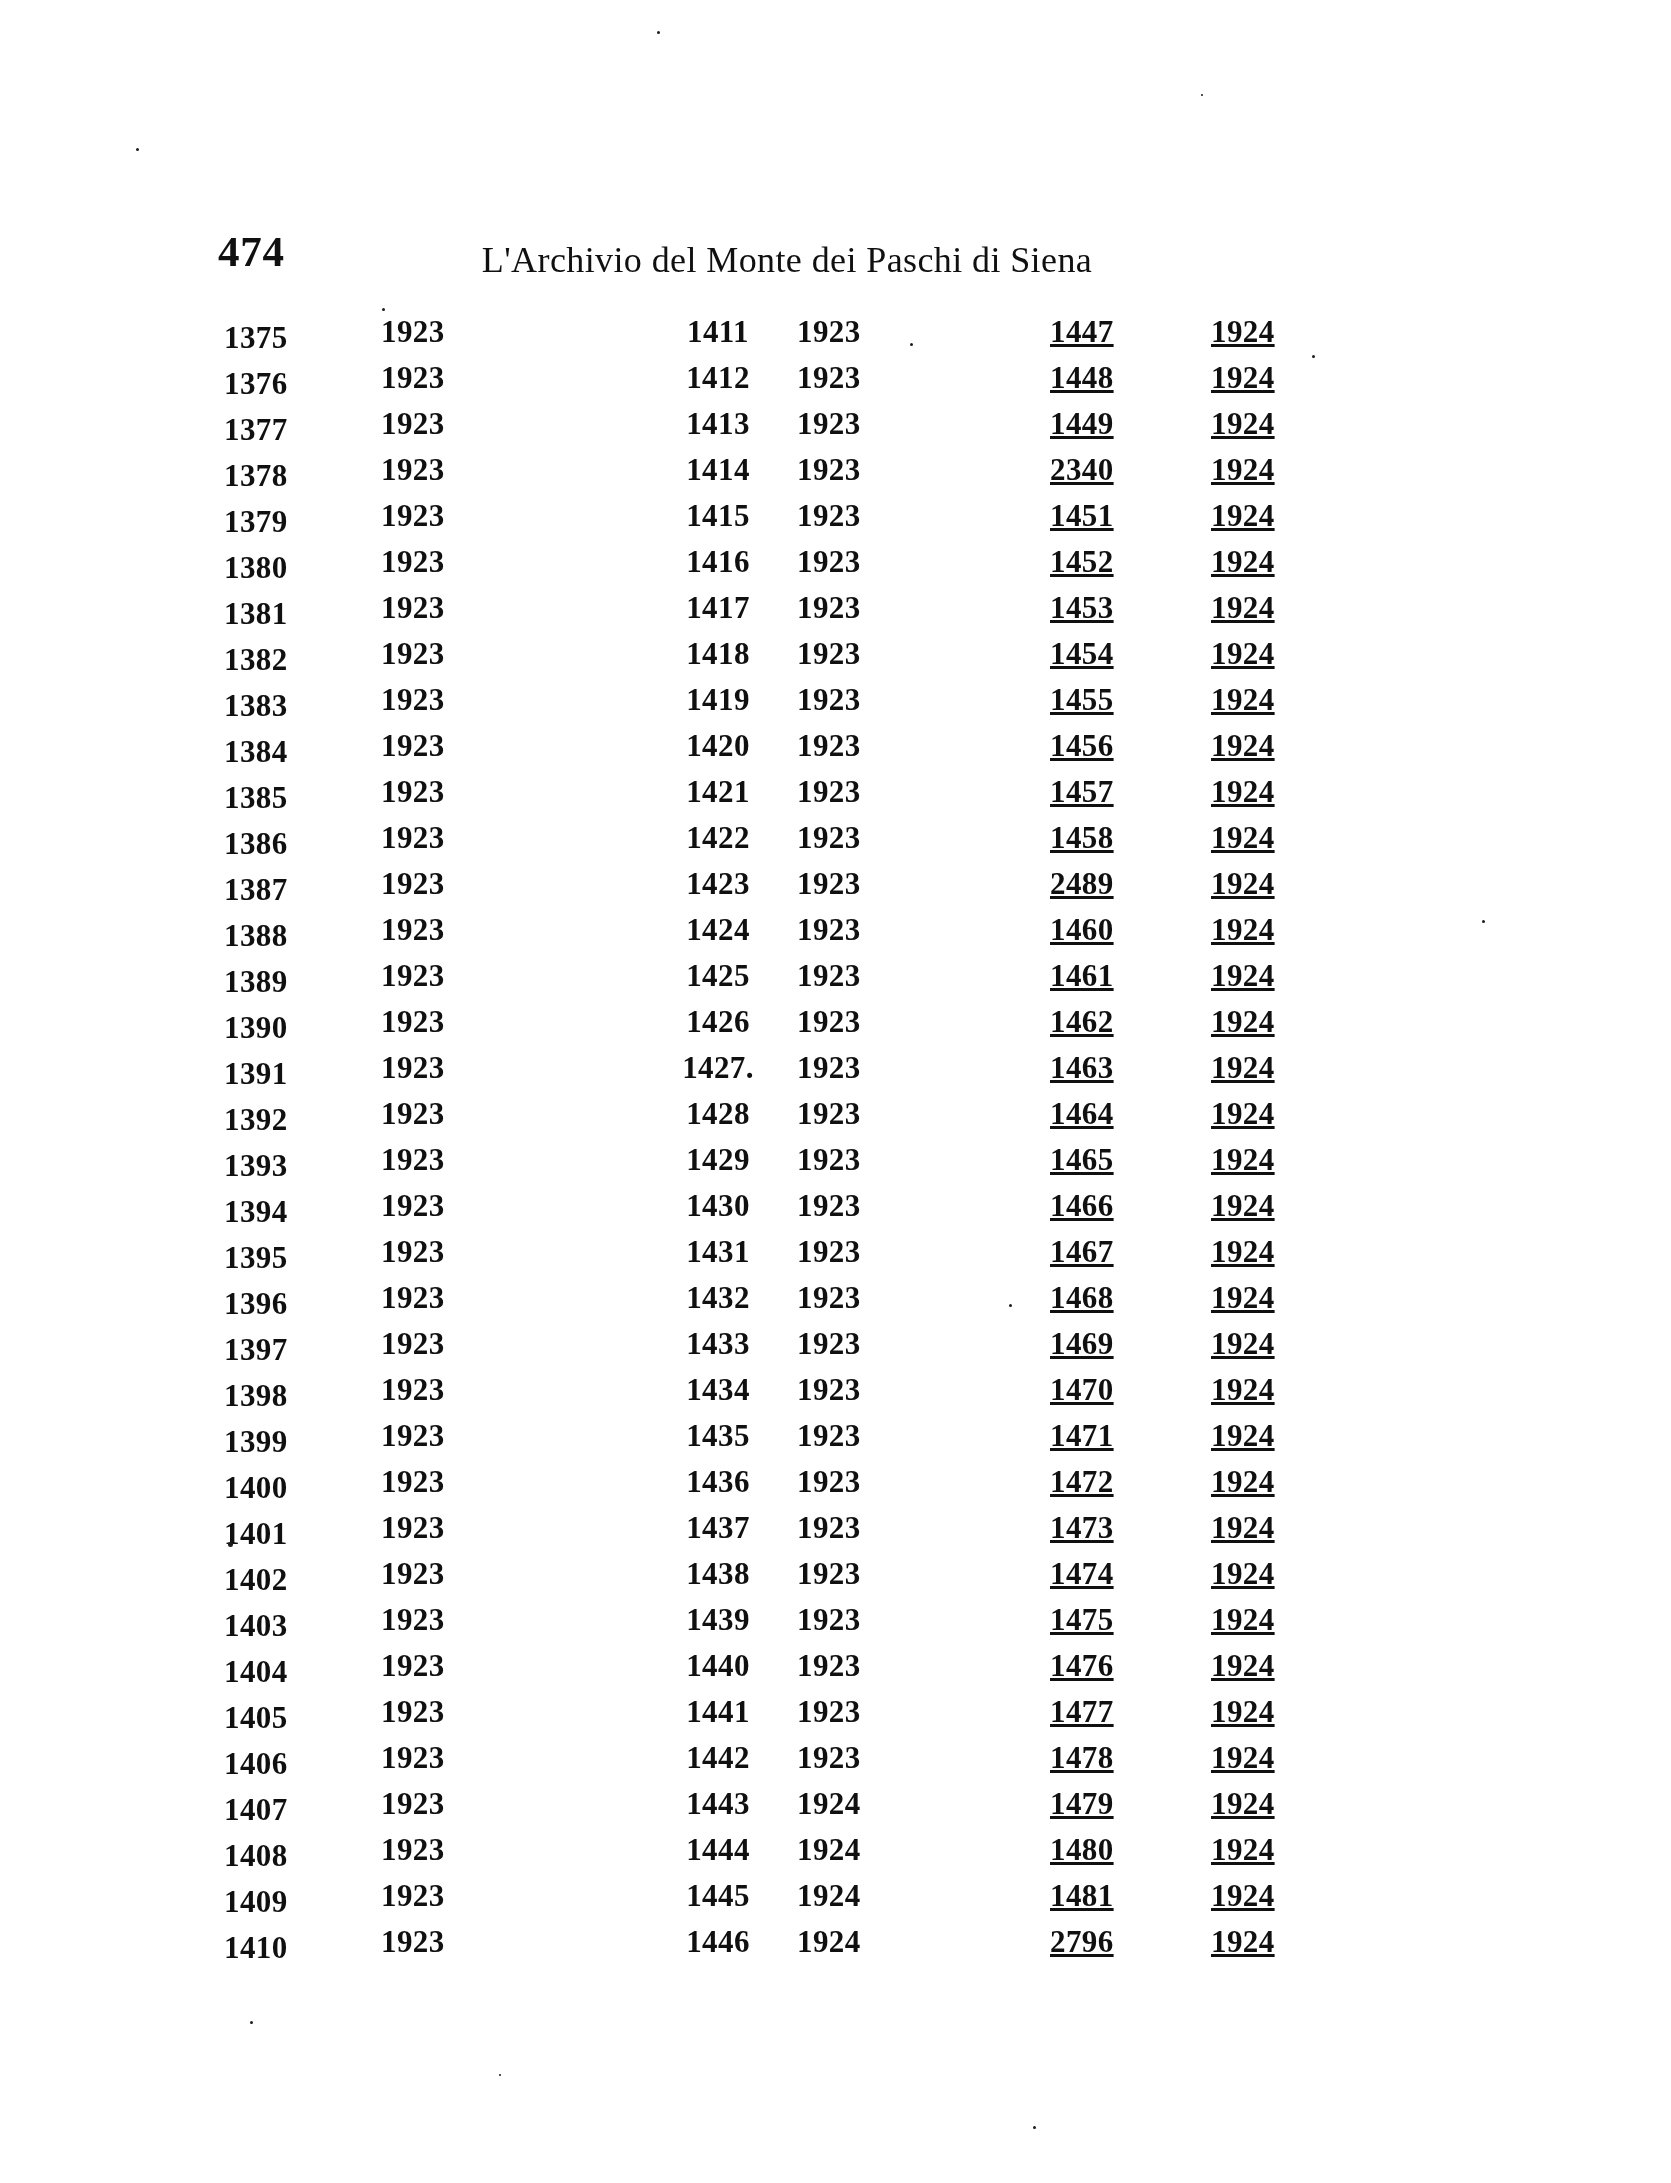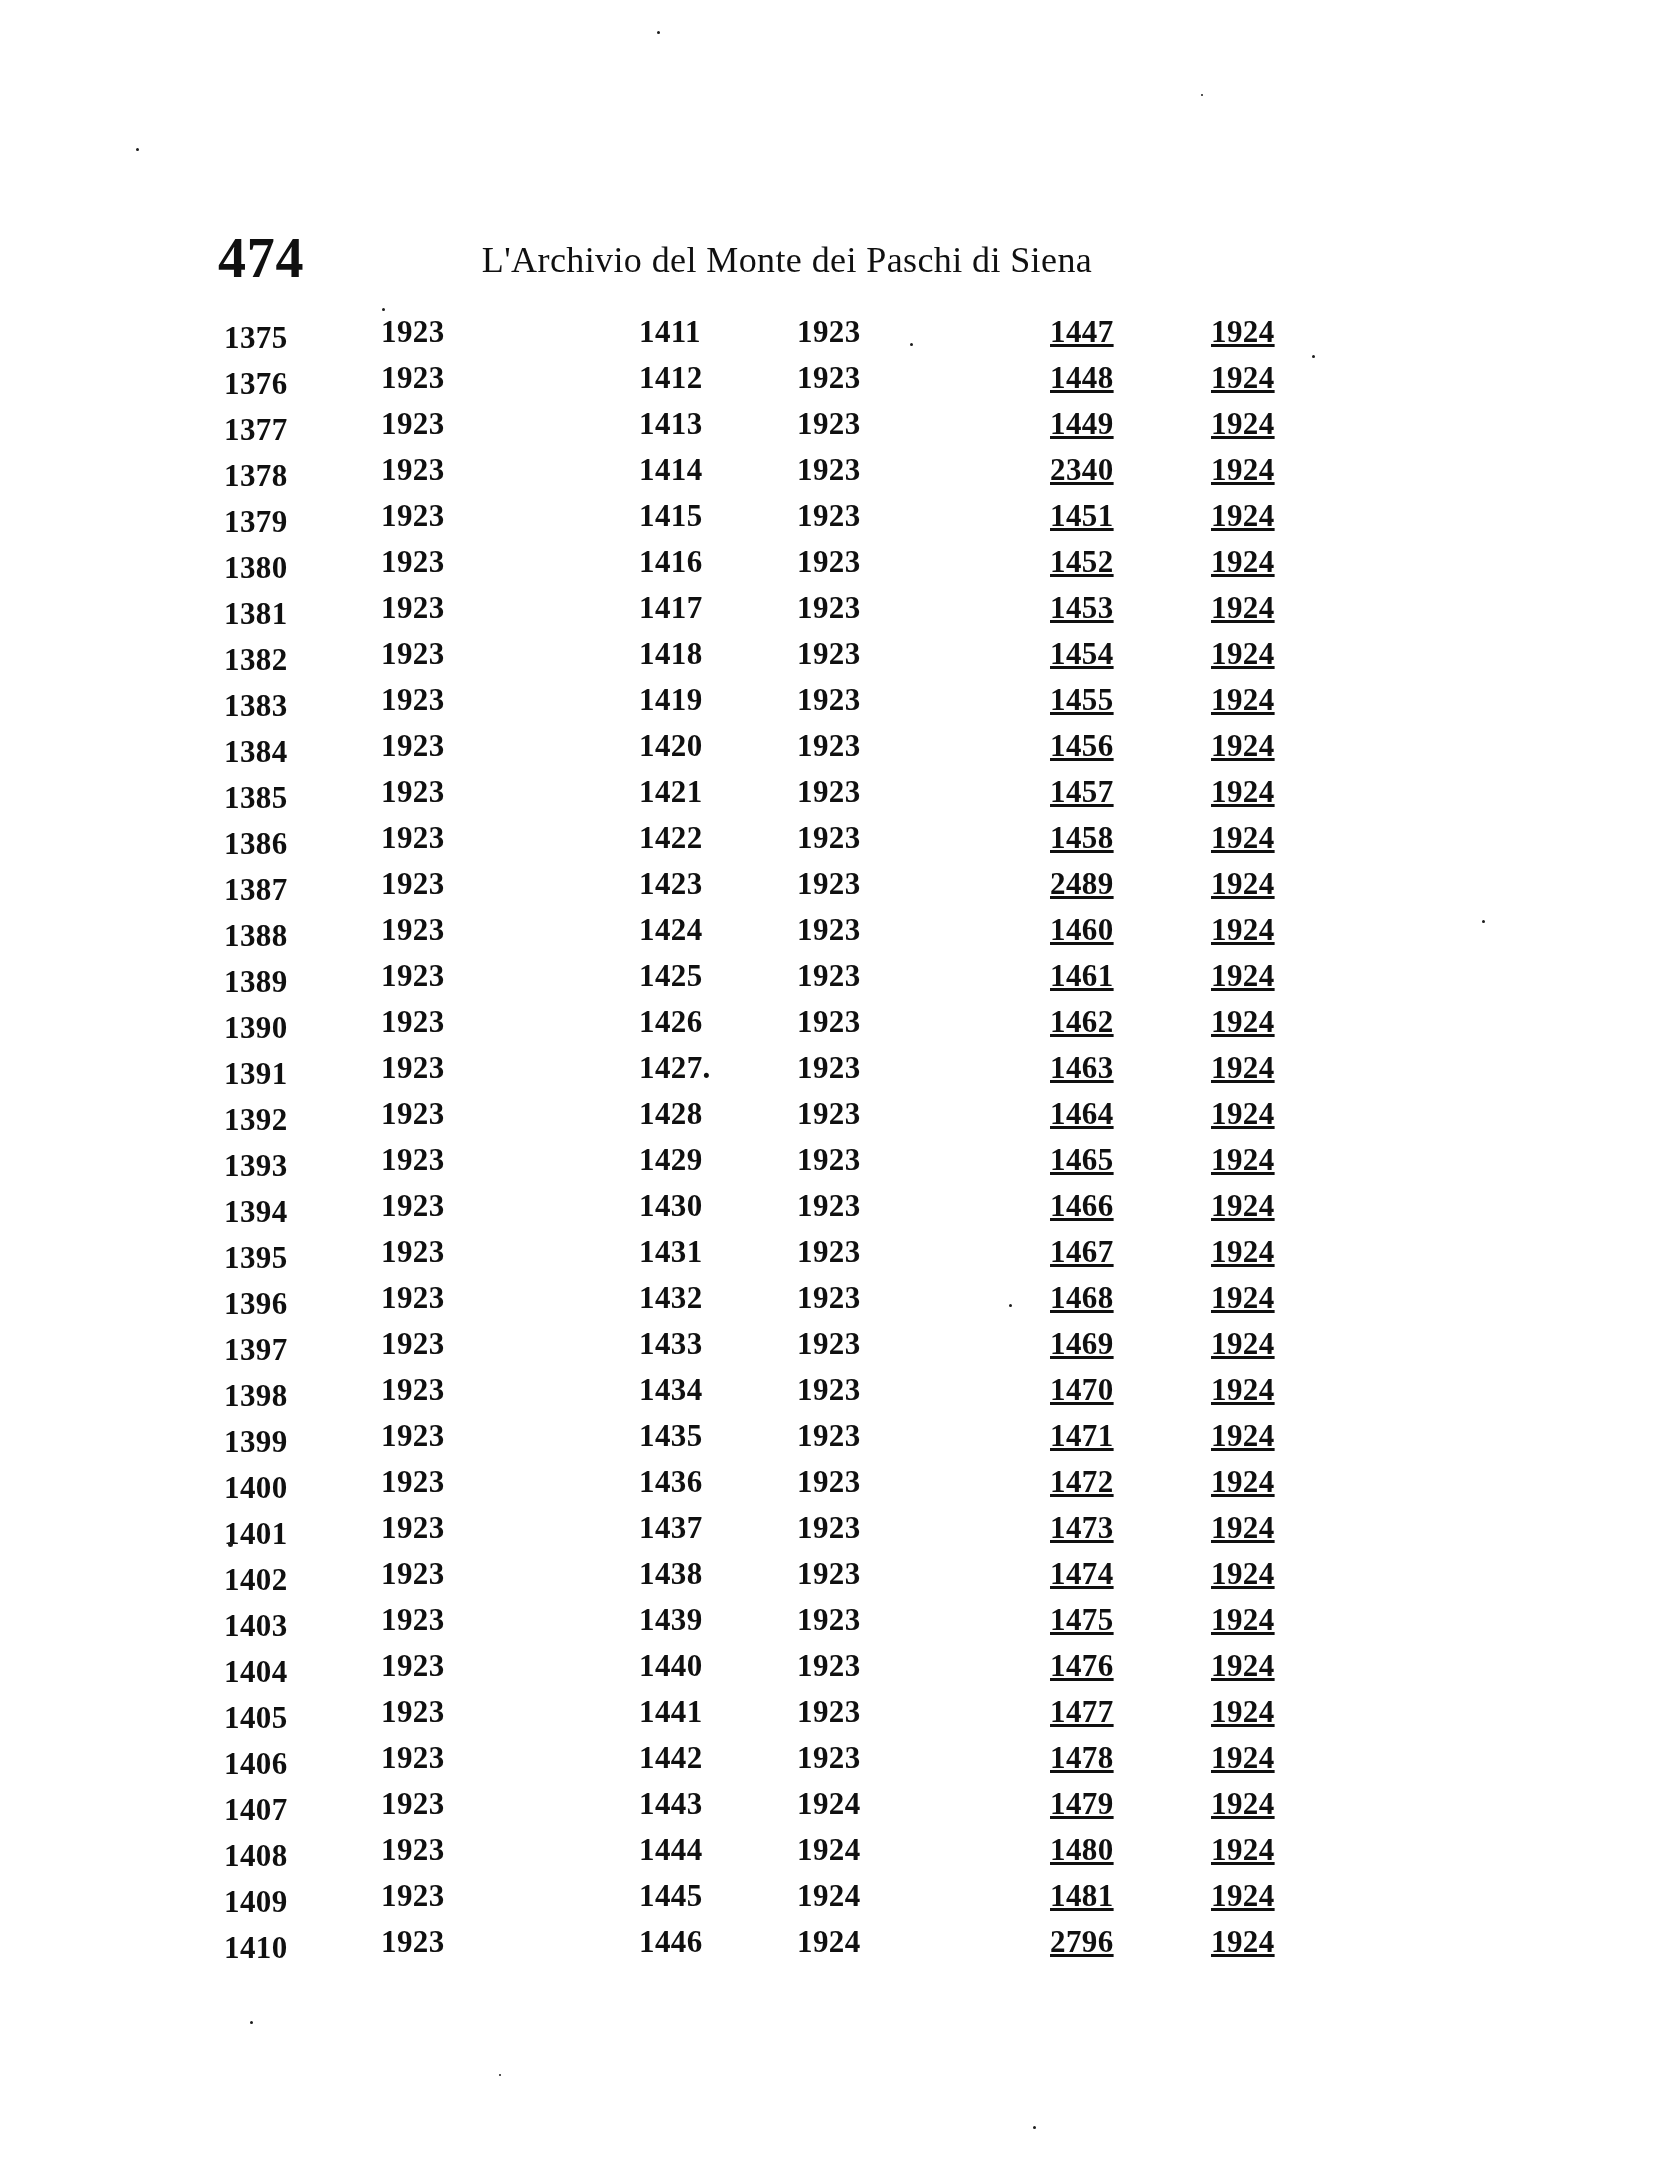--- a/index.html
+++ b/index.html
@@ -6,41 +6,41 @@
   body {
     width:1672px; height:2183px;
     background:#ffffff;
     position:relative;
     font-family:"Liberation Serif", serif;
     color:#101010;
     overflow:hidden;
   }
   .pagenum {
     position:absolute; left:218px; top:230px;
-    font-size:56px; font-weight:700; line-height:1;
+    font-size:43px; font-weight:700; line-height:1;
     letter-spacing:0.8px;
   }
   .runhead {
     position:absolute; left:787px; top:242px;
     transform:translateX(-50%);
     font-size:36px; line-height:1;
     white-space:nowrap; letter-spacing:0.4px;
   }
   .col { position:absolute; top:308px; }
   .col1 { left:224px; }
   .col2 { left:639px; }
   .col3 { left:1050px;text-decoration:underline; }
   .row { height:46px; display:flex; align-items:center; }
   .num, .year {
     font-size:31px; font-weight:700; line-height:1;
     letter-spacing:0.4px;
   }
   .num { display:inline-block; }
   .col1 .num { width:157px;margin-top:12px; }
-  .col2 .num { width:158px; }
+  .col2 .num { width:158px;text-align:center; }
   .col3 .num { width:161px; }
   .speck {
     position:absolute; background:#1c1c1c; border-radius:50%;
   }
 </style>
 </head>
 <body>
 
 <div class="page">
 

